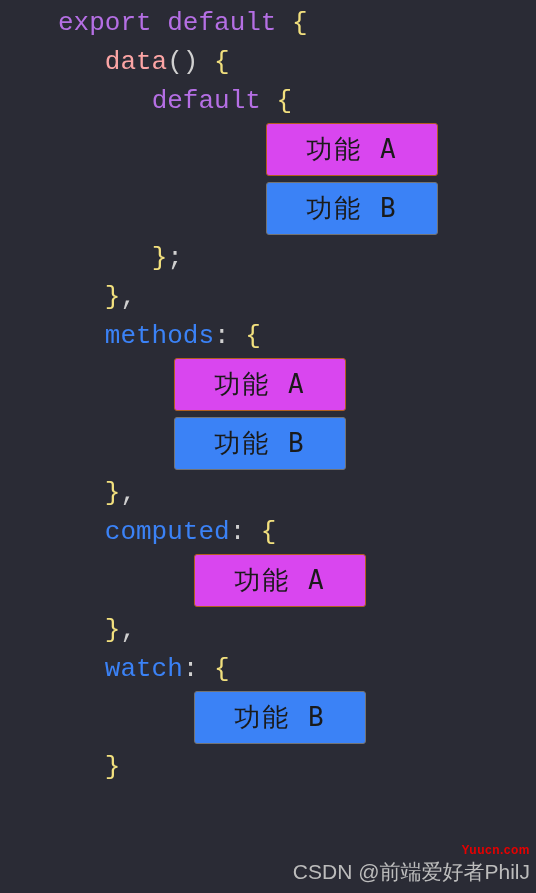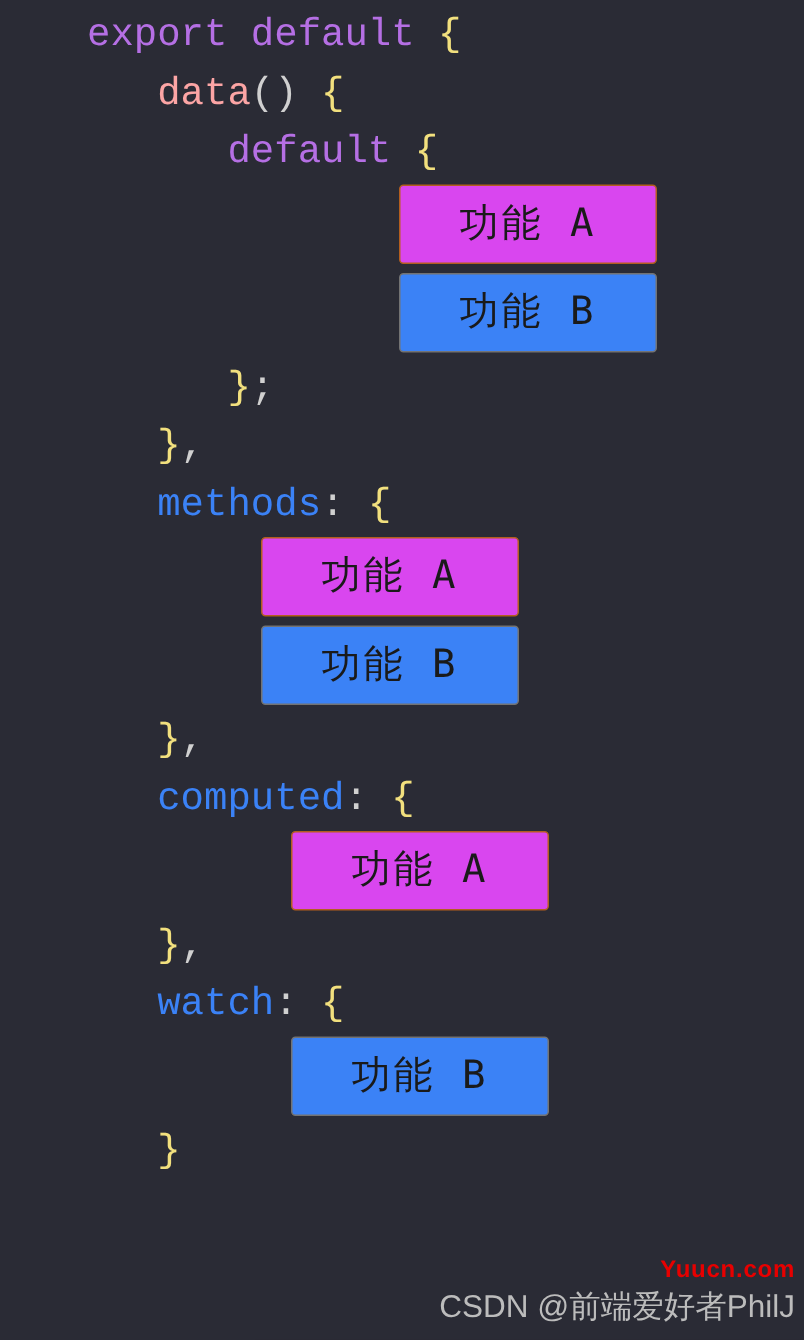--- a/index.html
+++ b/index.html
@@ -45,21 +45,21 @@
     letter-spacing: 2px;
   }
   .pill-a { background: #d946ef; border: 1px solid #b35e1e; }
   .pill-b { background: #3b82f6; border: 1px solid #737373; }
   .watermark-site {
     position: absolute;
     right: 6px;
     bottom: 34px;
     color: #e70000;
     font-family: Arial, sans-serif;
-    font-size: 16px;
+    font-size: 12px;
     font-weight: bold;
     letter-spacing: 0.5px;
     margin-left: 20px;
   }
   .watermark-csdn {
     position: absolute;
     right: 6px;
     bottom: 6px;
     color: #bcbcbc;
     font-family: Arial, sans-serif;

